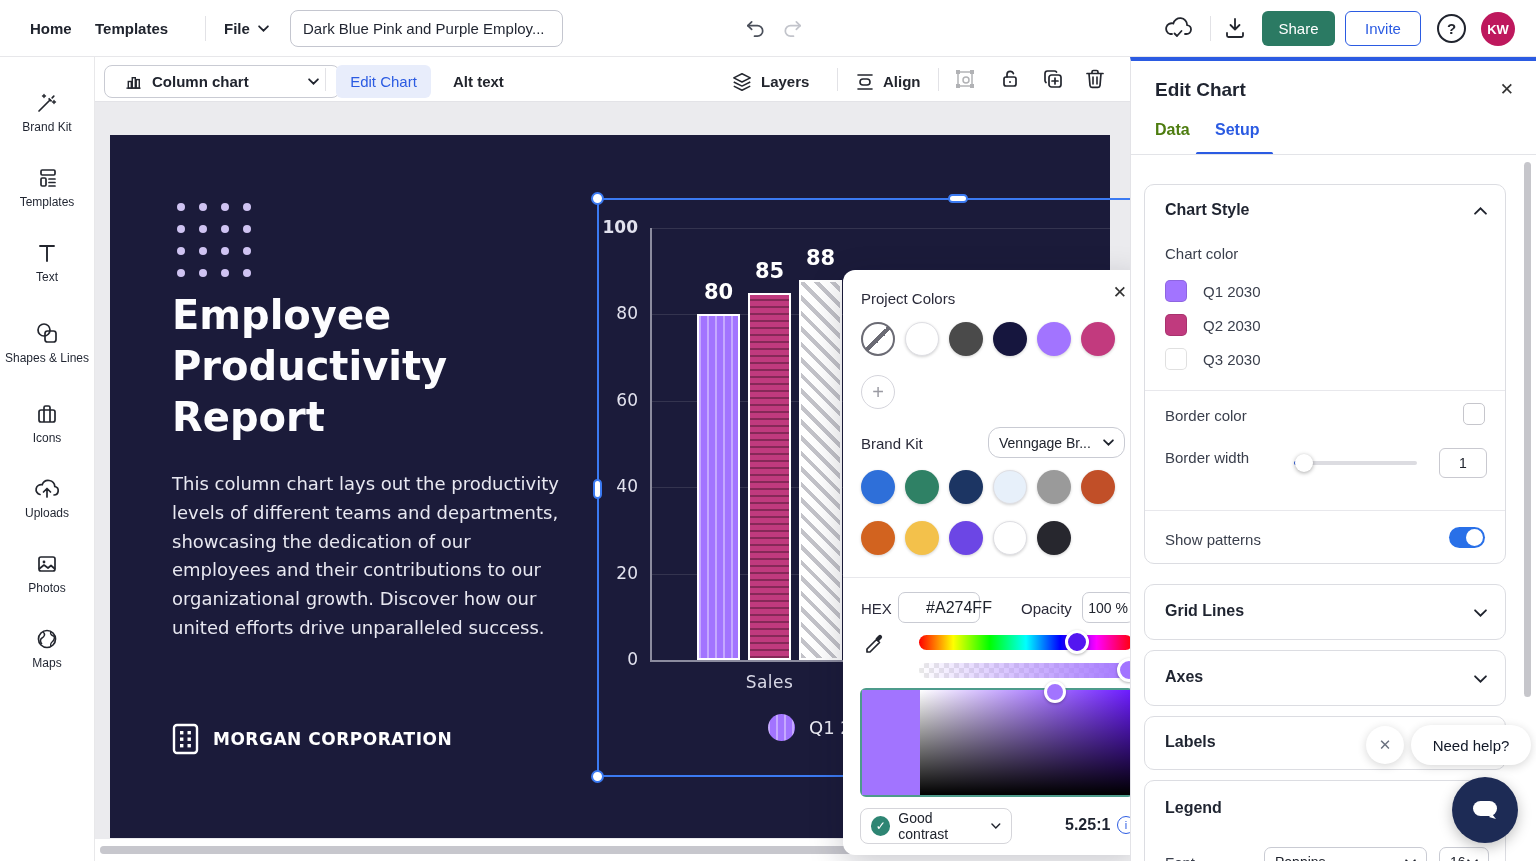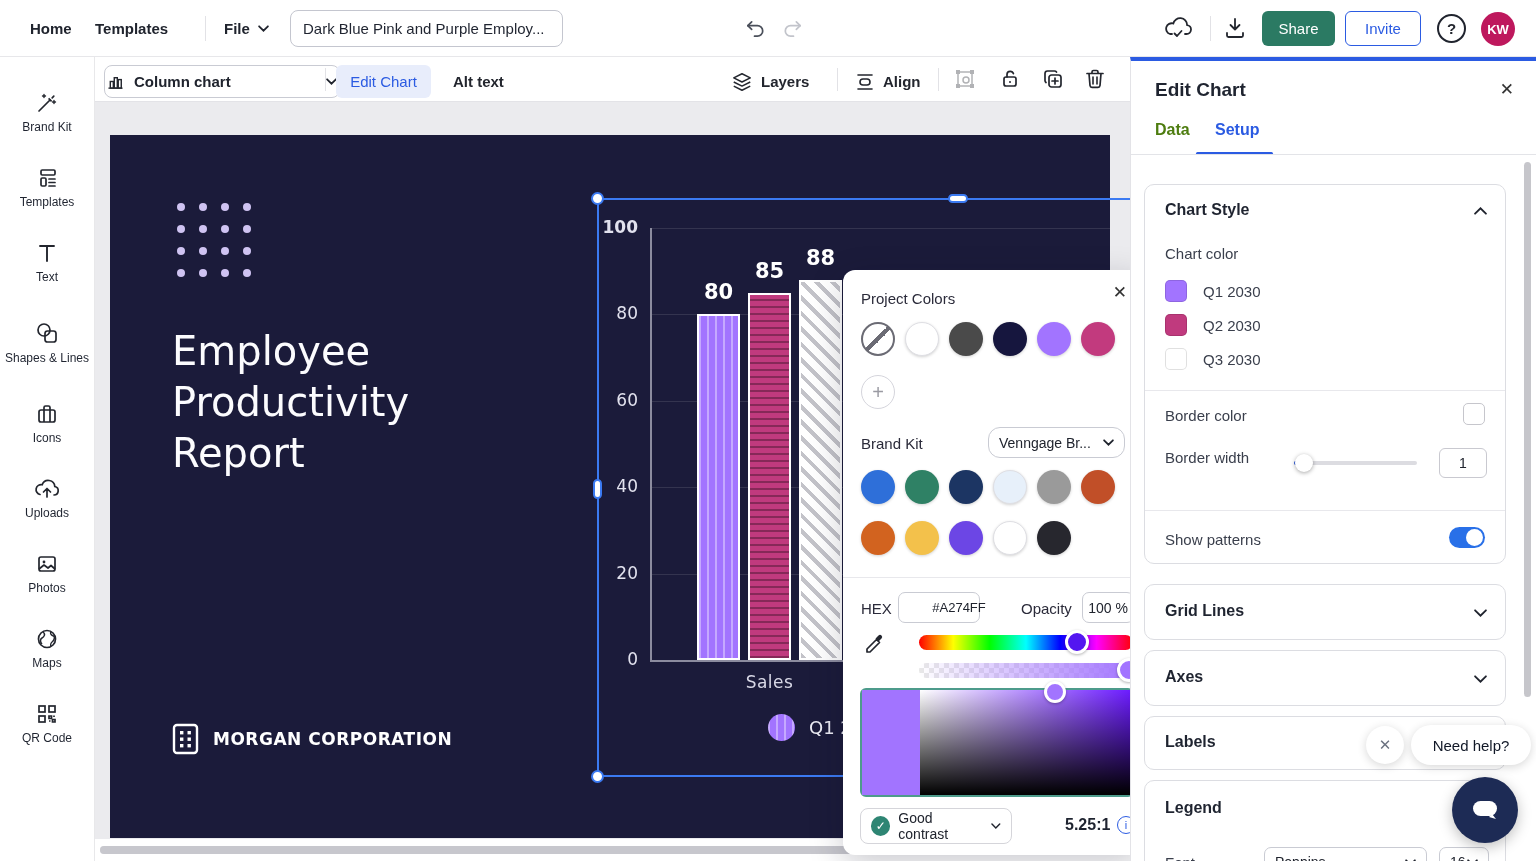--- a/index.html
+++ b/index.html
@@ -19,34 +19,34 @@
   #help-btn { position:absolute; left:1437px; top:14px; width:29px; height:29px; border:2px solid #20242e; border-radius:50%; display:flex; align-items:center; justify-content:center; font-size:15px; font-weight:700; cursor:pointer; }
   #avatar { position:absolute; left:1481px; top:12px; width:34px; height:34px; border-radius:50%; background:#be185d; color:#fff; display:flex; align-items:center; justify-content:center; font-size:13px; font-weight:700; cursor:pointer; }
 
   
   #sidebar { position:absolute; left:0; top:57px; width:95px; height:804px; background:#fff; border-right:1px solid #e8e8ea; z-index:15; display:flex; flex-direction:column; align-items:center; padding-top:18px; }
   .sb-item { width:95px; height:75px; display:flex; flex-direction:column; align-items:center; justify-content:center; gap:6px; cursor:pointer; }
   .sb-label { font-size:12px; color:#1f2430; text-align:center; line-height:1.15; }
 
   
   #toolbar { position:absolute; left:95px; top:57px; width:1035px; height:45px; background:#fff; border-bottom:1px solid #e3e3e7; z-index:14; }
-  #chart-type-select { position:absolute; left:9px; top:8px; width:236px; height:33px; border:1px solid #c9cbd3; border-radius:8px; display:flex; align-items:center; padding:0 2px; gap:10px; font-size:15px; font-weight:700; color:#20242e; cursor:pointer; }
+  #chart-type-select { position:absolute; left:9px; top:8px; width:236px; height:33px; border:1px solid #c9cbd3; border-radius:8px; display:flex; align-items:center; padding:0 20px; gap:10px; font-size:15px; font-weight:700; color:#20242e; cursor:pointer; }
   #edit-chart-btn { position:absolute; left:241px; top:8px; width:95px; height:33px; background:#e8edfb; color:#2b5be2; border-radius:6px; font-size:15px; }
   #alt-text-btn { position:absolute; left:358px; top:8px; height:33px; display:flex; align-items:center; font-size:15px; font-weight:700; color:#23262e; cursor:pointer; }
   .tool-group { position:absolute; top:8px; height:33px; display:flex; align-items:center; gap:8px; font-size:15px; font-weight:700; color:#23262e; cursor:pointer; }
   .t-icon { cursor:pointer; }
 
   
   #workspace { position:absolute; left:95px; top:102px; width:1035px; height:759px; background:#ebebee; z-index:1; overflow:hidden; }
   #page-bottom { position:absolute; left:0; top:737px; width:1035px; height:22px; background:#fff; }
   #h-scroll-track { position:absolute; left:5px; top:744px; width:1025px; height:8px; background:#e6e6ea; border-radius:4px; }
   #h-scroll-thumb { position:absolute; left:5px; top:744px; width:862px; height:8px; background:#c7c7cd; border-radius:4px; cursor:pointer; }
   #design { position:absolute; left:15px; top:33px; width:1000px; height:703px; background:#1b1b3a; overflow:hidden; }
   .dot { position:absolute; width:8px; height:8px; border-radius:50%; background:#cfc3f2; }
-  #design-title { position:absolute; left:62px; top:155px; width:340px; font-family:"DejaVu Sans", sans-serif; font-weight:normal; font-size:40px; line-height:1.28; color:#fcfcfe;margin-top:36px; }
+  #design-title { position:absolute; left:62px; top:155px; width:340px; font-family:"DejaVu Sans", sans-serif; font-weight:bold; font-size:40px; line-height:1.28; color:#fcfcfe; }
   #design-desc { position:absolute; left:62px; top:335px; width:400px; font-family:"DejaVu Sans", sans-serif; font-size:18px; line-height:1.6; color:#e8e8f1; font-weight:normal; }
   #company { position:absolute; left:62px; top:588px; display:flex; align-items:center; gap:14px; color:#fff; }
   #company-name { font-family:"DejaVu Sans", sans-serif; font-weight:bold; font-size:17px; letter-spacing:.5px; }
 
   
   .gridline { position:absolute; height:1px; background:#34344f; }
   .axis-line { position:absolute; background:#8c8c9f; }
   .ytick { position:absolute; width:88px; text-align:right; font-family:"DejaVu Sans", sans-serif; font-size:17px; color:#e2e2ee; }
   .bar { position:absolute; border:2px solid #fff; }
   .pat-vertical { background-image:repeating-linear-gradient(90deg, rgba(255,255,255,.38) 0 2px, rgba(255,255,255,0) 2px 8px); }
@@ -70,21 +70,21 @@
   #popup-close { position:absolute; right:16px; top:12px; font-size:17px; color:#333; cursor:pointer; }
   .circ { position:absolute; width:34px; height:34px; border-radius:50%; box-shadow:0 1px 3px rgba(0,0,0,.18); cursor:pointer; }
   .circ.light { border:1px solid #dfdfe4; }
   .circ.none-swatch { background:#fff; border:2px solid #6b6b74; box-shadow:none;
      background-image:linear-gradient(135deg, transparent 45%, #6b6b74 45%, #6b6b74 55%, transparent 55%); }
   #add-color { position:absolute; left:18px; top:105px; width:34px; height:34px; border-radius:50%; border:1px solid #d5d5dc; color:#9a9aa2; font-size:20px; display:flex; align-items:center; justify-content:center; cursor:pointer; box-shadow:none; background:#fff; }
   #brandkit-label { position:absolute; left:18px; top:165px; font-size:15px; color:#2b2b3a; }
   #brandkit-select { position:absolute; left:145px; top:157px; width:137px; height:31px; border:1px solid #c9cbd3; border-radius:12px; display:flex; align-items:center; justify-content:space-between; padding:0 10px; font-size:14px; color:#20242e; cursor:pointer; }
   #popup-div1 { position:absolute; left:0; top:307px; width:300px; height:1px; background:#e8e8ec; }
   #hex-label { position:absolute; left:18px; top:330px; font-size:15px; color:#2b2b3a; }
-  #hex-input { position:absolute; left:55px; top:322px; width:82px; height:31px; border:1px solid #c9cbd3; border-radius:7px; display:flex; align-items:center; justify-content:center; font-size:13px; color:#20242e;padding-left:40px; }
+  #hex-input { position:absolute; left:55px; top:322px; width:82px; height:31px; border:1px solid #c9cbd3; border-radius:7px; display:flex; align-items:center; justify-content:center; font-size:16px; color:#20242e;padding-left:40px; }
   #opacity-label { position:absolute; left:178px; top:330px; font-size:15px; color:#2b2b3a; }
   #opacity-input { position:absolute; left:239px; top:322px; width:52px; height:31px; border:1px solid #c9cbd3; border-radius:7px; display:flex; align-items:center; justify-content:center; font-size:14px; color:#20242e; }
   #hue-bar { position:absolute; left:76px; top:365px; width:214px; height:15px; border-radius:8px;
     background:linear-gradient(90deg,#f00 0%,#ff0 16%,#0f0 33%,#0ff 50%,#00f 66%,#f0f 83%,#f00 100%); cursor:pointer; }
   #hue-thumb { position:absolute; left:146px; top:-5px; width:24px; height:24px; border-radius:50%; background:#5316f0; border:3px solid #fff; box-shadow:0 1px 3px rgba(0,0,0,.3); }
   #alpha-bar { position:absolute; left:76px; top:393px; width:214px; height:15px; border-radius:8px; cursor:pointer;
     background-image:linear-gradient(90deg, rgba(162,116,255,0), #a274ff),
       linear-gradient(45deg,#e8e8e8 25%,transparent 25%,transparent 75%,#e8e8e8 75%),
       linear-gradient(45deg,#e8e8e8 25%,#fff 25%,#fff 75%,#e8e8e8 75%);
     background-size:100% 100%, 10px 10px, 10px 10px; background-position:0 0, 0 0, 5px 5px; }
@@ -218,29 +218,20 @@
       </svg>
     <div class="sb-label">Photos</div>
   </div>
   <div class="sb-item">
     <svg width="24" height="24" viewBox="0 0 24 24">
         <circle cx="12" cy="12" r="8.5" stroke="#23262e" stroke-width="1.7" fill="none"></circle>
         <path d="M8 5c3 2 1 5-1 6s-2 4 0 6M16 4.5c-1.5 2.5 1 4 2.5 4.5s1 4-1 5.5-2 4-1.5 5" stroke="#23262e" stroke-width="1.5" fill="none"></path>
       </svg>
     <div class="sb-label">Maps</div>
   </div>
-  <div class="sb-item">
-    <svg width="24" height="24" viewBox="0 0 24 24">
-        <rect x="4" y="4" width="6" height="6" stroke="#23262e" stroke-width="1.7" fill="none"></rect>
-        <rect x="14" y="4" width="6" height="6" stroke="#23262e" stroke-width="1.7" fill="none"></rect>
-        <rect x="4" y="14" width="6" height="6" stroke="#23262e" stroke-width="1.7" fill="none"></rect>
-        <path d="M14 14h2.5v2.5H14zM17.5 17.5H20V20h-2.5zM14 19h1.5M19 13.5V15" stroke="#23262e" stroke-width="1.7" fill="none"></path>
-      </svg>
-    <div class="sb-label">QR Code</div>
-  </div>
 </div>
 
 <div id="toolbar">
   <div id="chart-type-select">
     <svg width="17" height="17" viewBox="0 0 18 18">
         <path d="M2 16h14" stroke="#23262e" stroke-width="1.5" stroke-linecap="round"></path>
         <rect x="3.5" y="9" width="3.2" height="7" stroke="#23262e" stroke-width="1.5" fill="none"></rect>
         <rect x="7.7" y="5" width="3.2" height="11" stroke="#23262e" stroke-width="1.5" fill="none"></rect>
         <rect x="11.9" y="7" width="3.2" height="9" stroke="#23262e" stroke-width="1.5" fill="none"></rect>
       </svg>
@@ -309,20 +300,21 @@
         <div class="dot" style="left: 67px; top: 112px;"></div>
         <div class="dot" style="left: 89px; top: 112px;"></div>
         <div class="dot" style="left: 111px; top: 112px;"></div>
         <div class="dot" style="left: 133px; top: 112px;"></div>
         <div class="dot" style="left: 67px; top: 134px;"></div>
         <div class="dot" style="left: 89px; top: 134px;"></div>
         <div class="dot" style="left: 111px; top: 134px;"></div>
         <div class="dot" style="left: 133px; top: 134px;"></div>
       </div>
     <div id="design-title">Employee Productivity Report</div>
+    <div id="design-desc">This column chart lays out the productivity levels of different teams and departments, showcasing the dedication of our employees and their contributions to our organizational growth. Discover how our united efforts drive unparalleled success.</div>
     <div id="company">
       <svg width="27" height="32" viewBox="0 0 27 32">
           <rect x="2" y="2" width="23" height="28" rx="3" stroke="#fff" stroke-width="2.4" fill="none"></rect>
           <rect x="8" y="8" width="3.4" height="3.4" fill="#fff"></rect>
           <rect x="15.5" y="8" width="3.4" height="3.4" fill="#fff"></rect>
           <rect x="8" y="14.5" width="3.4" height="3.4" fill="#fff"></rect>
           <rect x="15.5" y="14.5" width="3.4" height="3.4" fill="#fff"></rect>
           <rect x="8" y="21" width="3.4" height="3.4" fill="#fff"></rect>
           <rect x="15.5" y="21" width="3.4" height="3.4" fill="#fff"></rect>
         </svg>

